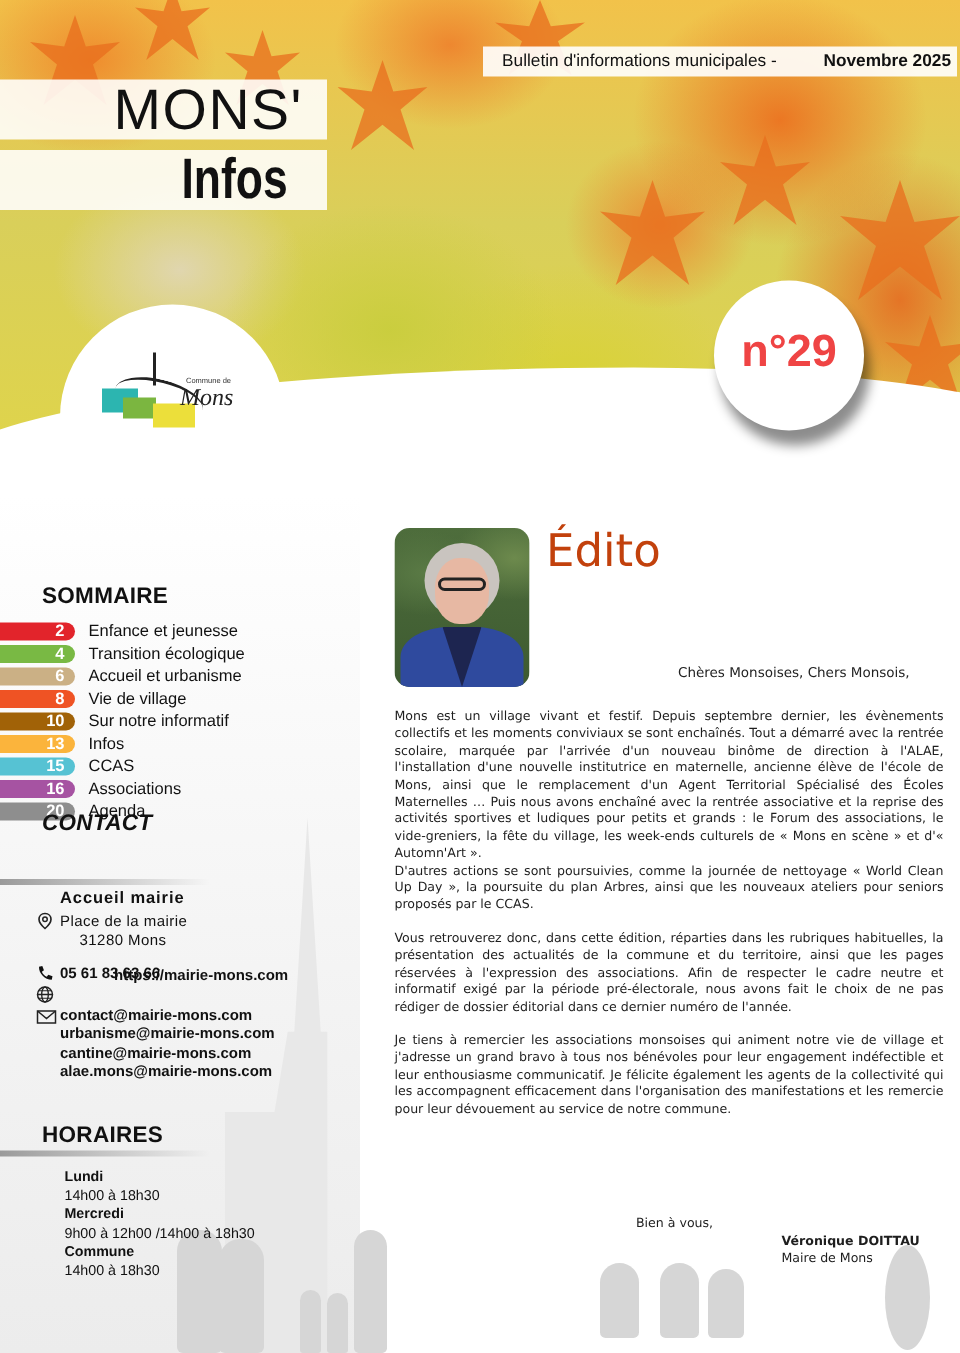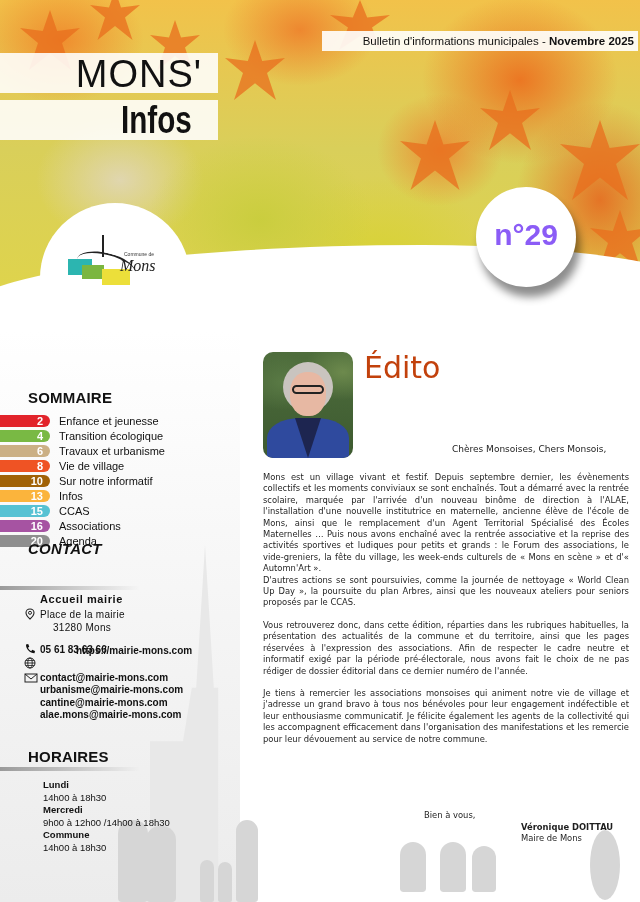--- a/index.html
+++ b/index.html
@@ -36,41 +36,41 @@
   .title-band.infos { top: 100px; width: 218px; height: 40px; text-align: right; padding-right: 26px;
     font-size: 38px; font-weight: 700; line-height: 40px; transform-origin: right; }
   .title-band.infos span { display: inline-block; transform: scaleX(0.78); transform-origin: right; }
 
   .bulletin {
     position: absolute; left: 322px; top: 31px; width: 316px; height: 20px;
     background: rgba(255,255,255,0.9);
     font-family: "Liberation Sans", sans-serif; font-size: 11.5px; line-height: 20px;
     text-align: right; padding-right: 4px; color: #111;
   }
-  .bulletin b { font-weight: 700; }
+  .bulletin b { font-weight: 700; margin-left: 28px; }
 
   .logo-circle {
     position: absolute; left: 40px; top: 203px; width: 150px; height: 150px; border-radius: 50%;
     background: #fff;
   }
   .logo { position: absolute; left: 68px; top: 235px; width: 90px; height: 50px; }
   .logo .sq1 { position: absolute; left: 0; top: 24px; width: 24px; height: 16px; background: #2cb5b0; }
   .logo .sq2 { position: absolute; left: 14px; top: 30px; width: 22px; height: 14px; background: #7bb640; }
   .logo .sq3 { position: absolute; left: 34px; top: 34px; width: 28px; height: 16px; background: #ecdf3a; }
   .logo .hill { position: absolute; left: 8px; top: 18px; width: 60px; height: 26px;
     border-top: 2px solid #222; border-radius: 60% 60% 0 0; transform: rotate(14deg); }
   .logo .commune { position: absolute; left: 56px; top: 16px; font-size: 5px; font-family: "Liberation Sans", sans-serif; color:#333; }
   .logo .mons { position: absolute; left: 52px; top: 22px; font-size: 16px; font-family: "Liberation Serif", serif; font-style: italic; color:#222; }
   .logo .steeple { position: absolute; left: 34px; top: 0; width: 2px; height: 22px; background: #222; }
 
   .issue-circle {
     position: absolute; left: 476px; top: 187px; width: 100px; height: 100px; border-radius: 50%;
     background: #fff; box-shadow: 4px 10px 8px rgba(0,0,0,0.45);
     text-align: center; line-height: 96px;
-    font-family: "Liberation Sans", sans-serif; font-weight: 700; font-size: 30px; color: #8b5cf6;
+    font-family: "Liberation Sans", sans-serif; font-weight: 700; font-size: 30px; color: #ef4444;
   }
 
   
   .sidebar-bg { position: absolute; left: 0; top: 330px; width: 240px; height: 572px;
     background: linear-gradient(180deg, #ffffff 0%, #f3f3f3 60%, #ececec 100%); }
   .steeple-sil { position: absolute; left: 150px; top: 545px; width: 110px; height: 357px; background: #e8e8e8;
     clip-path: polygon(50% 0, 58% 40%, 62% 40%, 62% 100%, 0 100%, 0 55%, 30% 55%, 38% 40%, 42% 40%); }
   .people-sil { position: absolute; width: 30px; height: 80px; background: #d6d6d6; border-radius: 14px 14px 4px 4px; }
 
   
@@ -172,21 +172,21 @@
   <div class="toc-row">
     <div class="toc-num" style="background:#e2242b">2</div>
     <div class="toc-label">Enfance et jeunesse</div>
   </div>
   <div class="toc-row">
     <div class="toc-num" style="background:#79b944">4</div>
     <div class="toc-label">Transition écologique</div>
   </div>
   <div class="toc-row">
     <div class="toc-num" style="background:#cbb085">6</div>
-    <div class="toc-label">Travaux et urbanisme</div>
+    <div class="toc-label">Accueil et urbanisme</div>
   </div>
   <div class="toc-row">
     <div class="toc-num" style="background:#ef5324">8</div>
     <div class="toc-label">Vie de village</div>
   </div>
   <div class="toc-row">
     <div class="toc-num" style="background:#a16207">10</div>
     <div class="toc-label">Sur notre informatif</div>
   </div>
   <div class="toc-row">

